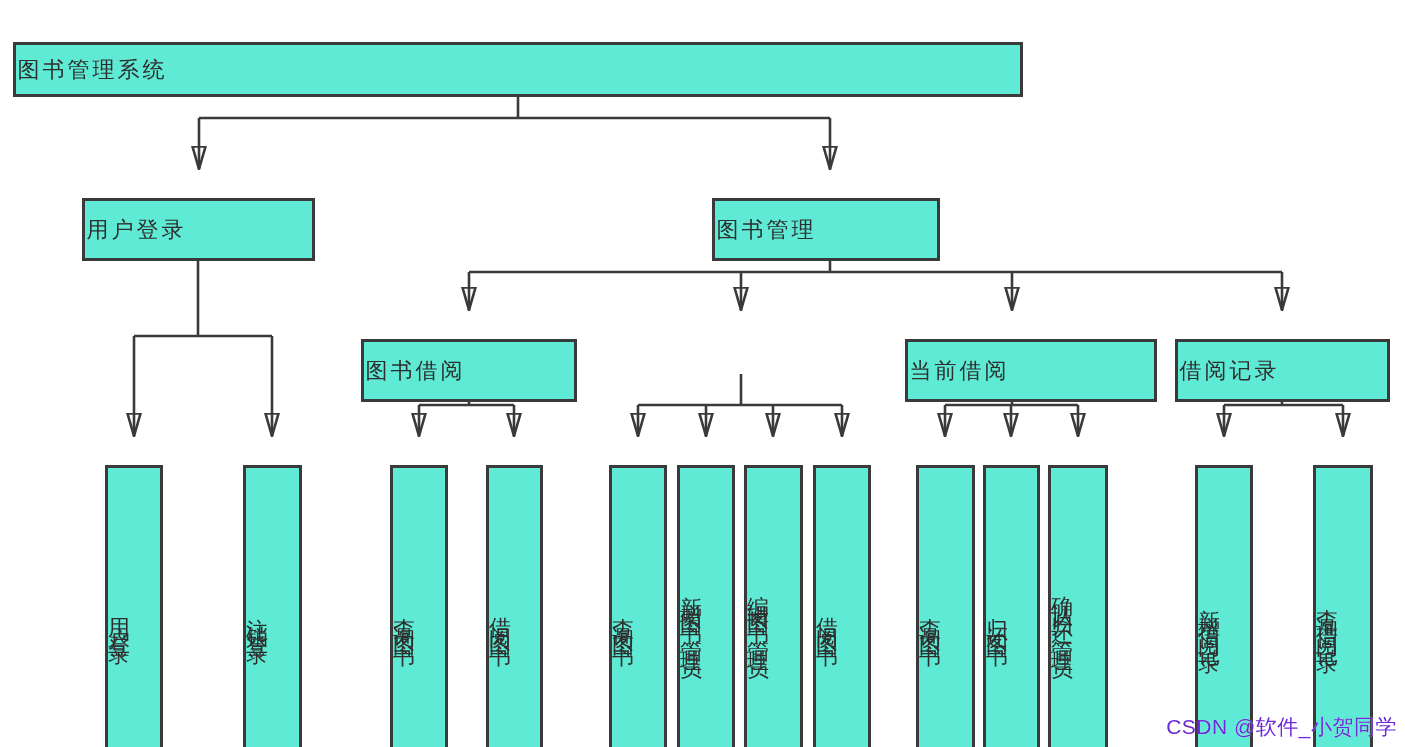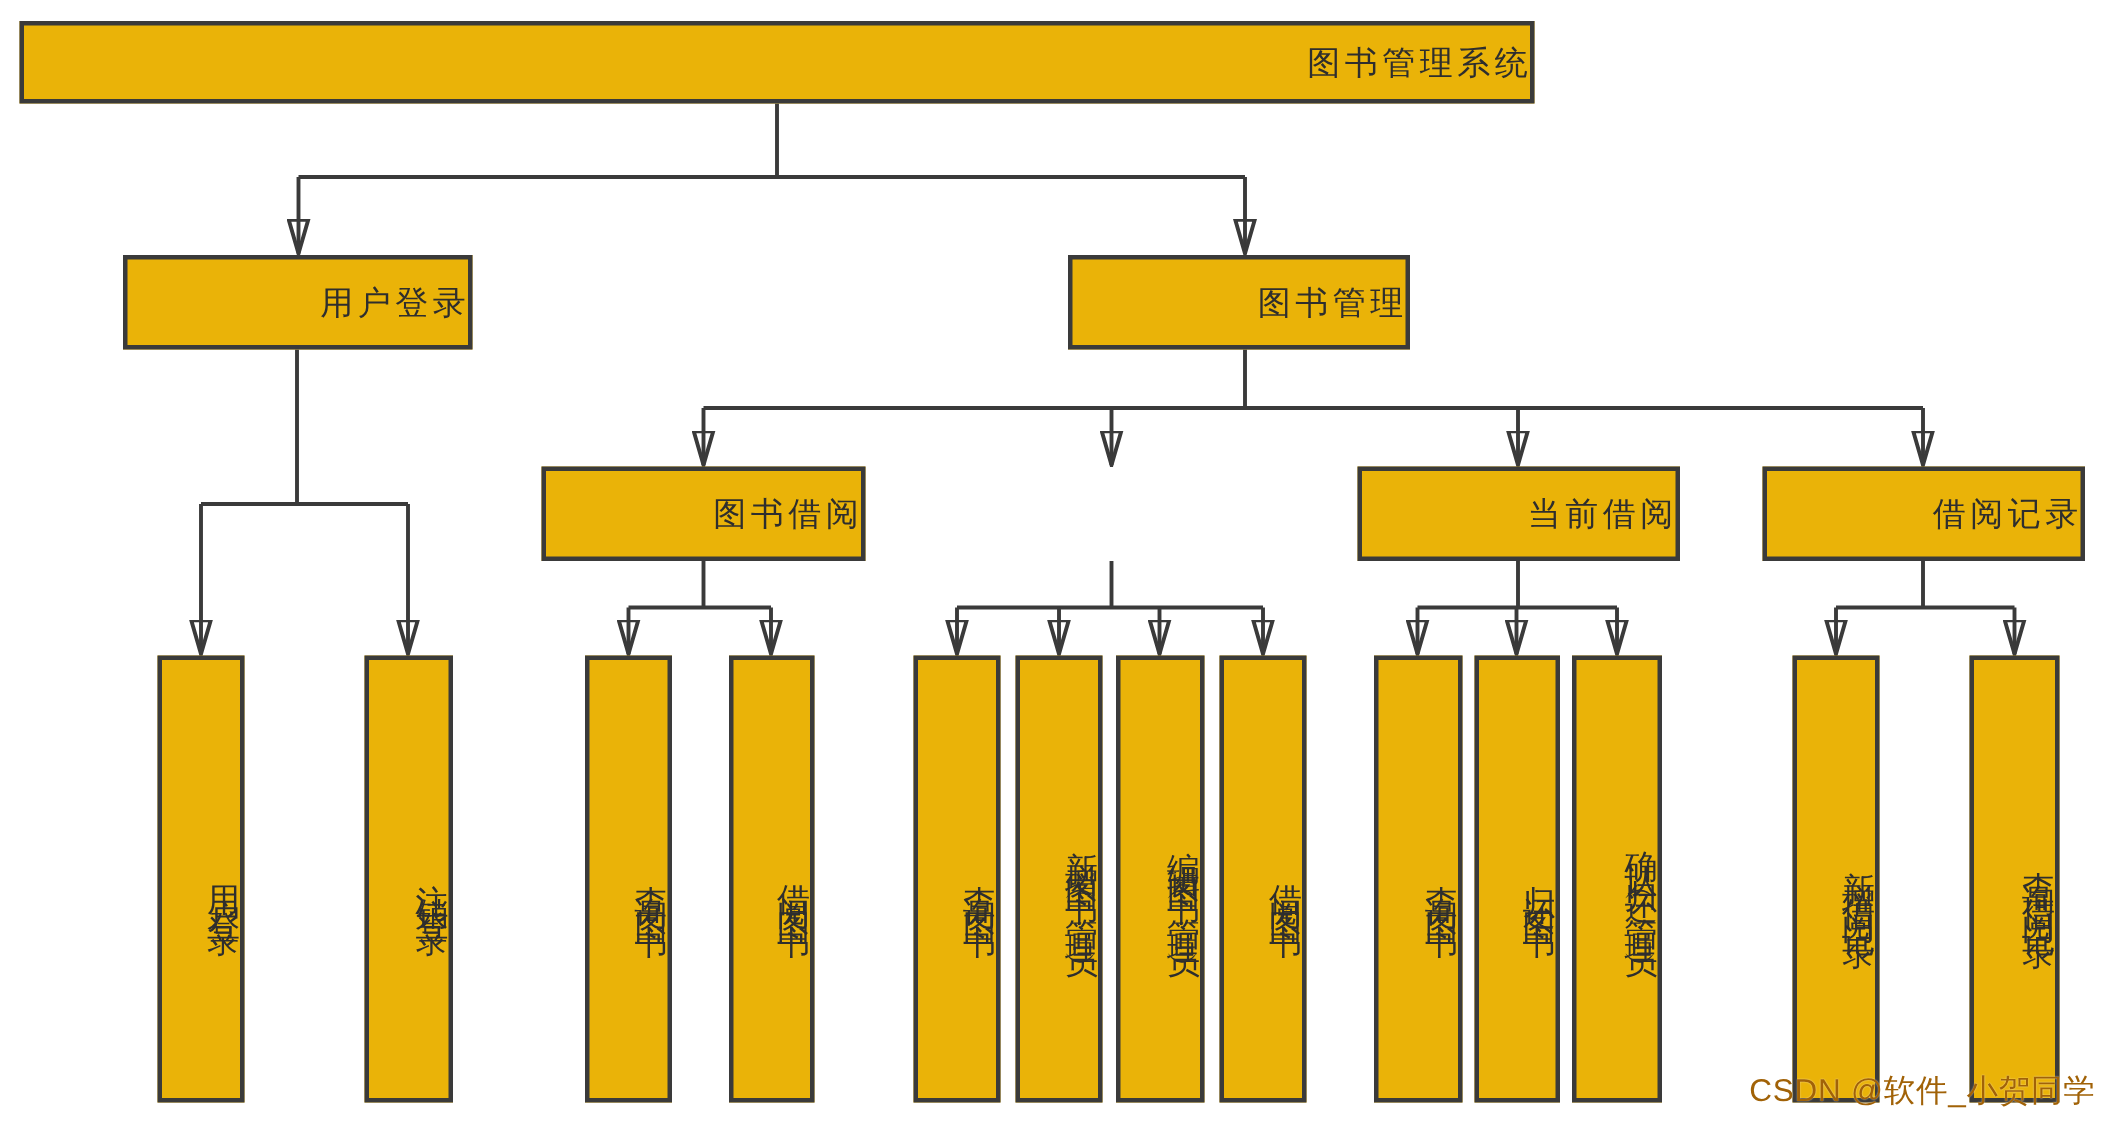--- a/index.html
+++ b/index.html
@@ -6,35 +6,36 @@
   .stage {
     position:relative; width:1405px; height:747px;
     background:#ffffff; overflow:hidden;
     font-family:"Liberation Sans", sans-serif;
     color:#2e2e2e;
   }
   .wires { position:absolute; left:0; top:0; width:1405px; height:747px; }
   .wires path, .wires line { stroke:#3a3a3a; stroke-width:2.6; fill:none; }
   .node {
     position:absolute; box-sizing:border-box;
-    background:#eab308; border:3px solid #3a3a3a;
-    display:flex; align-items:center; justify-content:flex-end;
+    background:#5eead4; border:3px solid #3a3a3a;
+    display:flex; align-items:center; justify-content:flex-start;
     z-index:2;
+    margin-top:28px;
   }
   .h { font-size:22px; letter-spacing:3px; white-space:nowrap; }
   .h span { transform:translateX(1.5px); } 
   .v { top:437px; height:298px; }
   .vt {
     writing-mode:vertical-rl; text-orientation:mixed;
     font-size:22px; letter-spacing:9px; line-height:1;
     transform:translateY(4px);
   }
   .watermark {
     position:absolute; right:8px; bottom:6px; z-index:5;
-    font-size:21px; letter-spacing:0.5px; color:#a16207;
+    font-size:21px; letter-spacing:0.5px; color:#6d28d9;
     text-shadow:0 0 1px rgba(255,255,255,0.7);
     white-space:nowrap;
   }
 </style>
 </head>
 <body>
 
 <div class="stage">
 
   <svg class="wires" width="1405" height="747" viewBox="0 0 1405 747">
@@ -106,21 +107,21 @@
   <div class="node h" style="left:82px;top:170px;width:233px;height:63px">
     <span>用户登录</span>
   </div>
   <div class="node h" style="left:712px;top:170px;width:228px;height:63px">
     <span>图书管理</span>
   </div>
 
   <div class="node h" style="left:361px;top:311px;width:216px;height:63px">
     <span>图书借阅</span>
   </div>
-  <div class="node h" style="left:905px;top:311px;width:215px;height:63px">
+  <div class="node h" style="left:905px;top:311px;width:252px;height:63px">
     <span>当前借阅</span>
   </div>
   <div class="node h" style="left:1175px;top:311px;width:215px;height:63px">
     <span>借阅记录</span>
   </div>
 
   <div class="node v" style="left:105px;width:58px">
     <span class="vt">用户登录</span>
   </div>
   <div class="node v" style="left:243px;width:59px">

